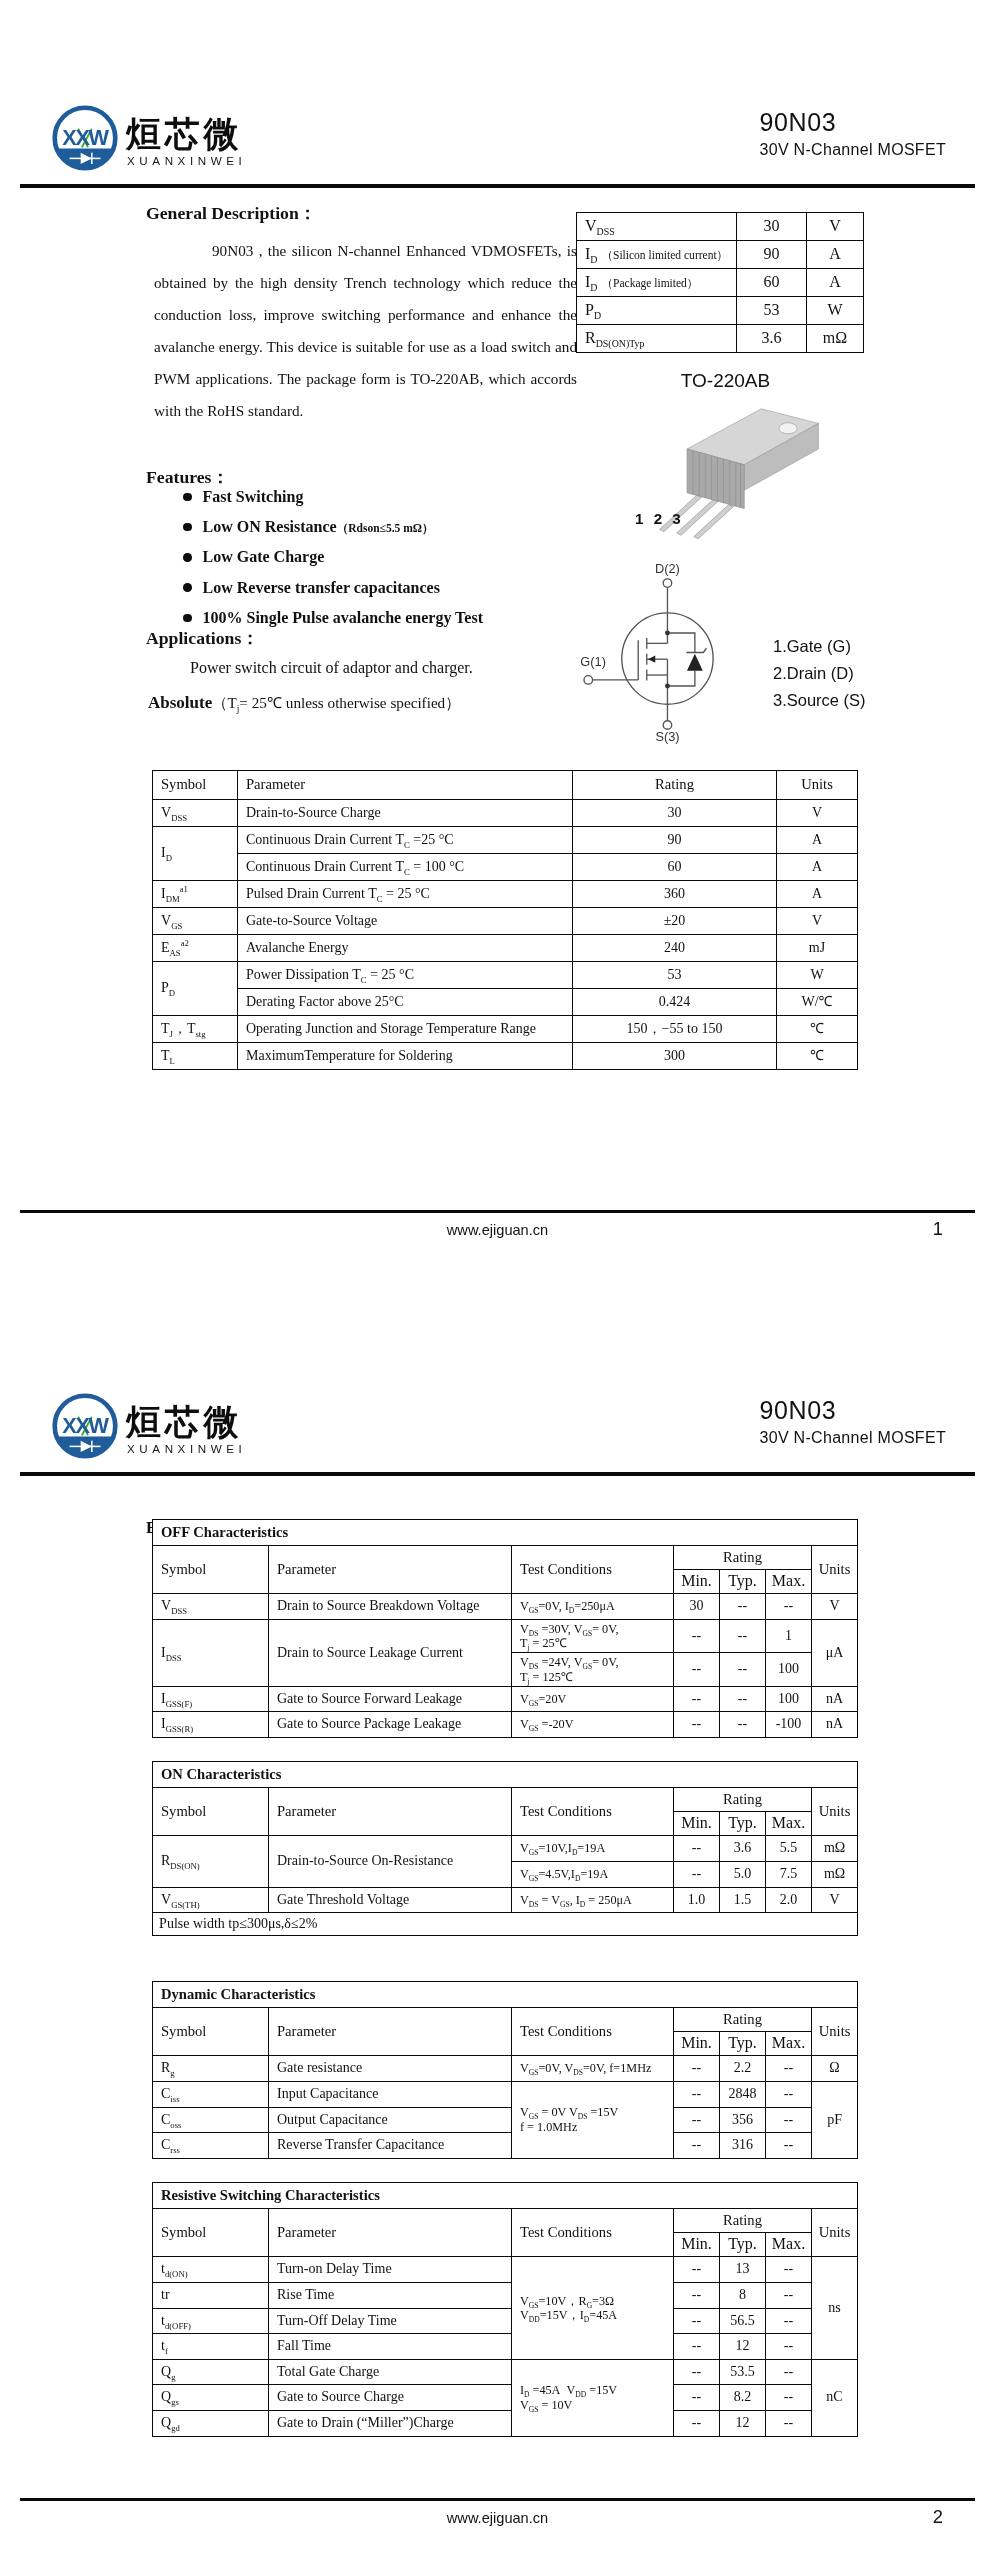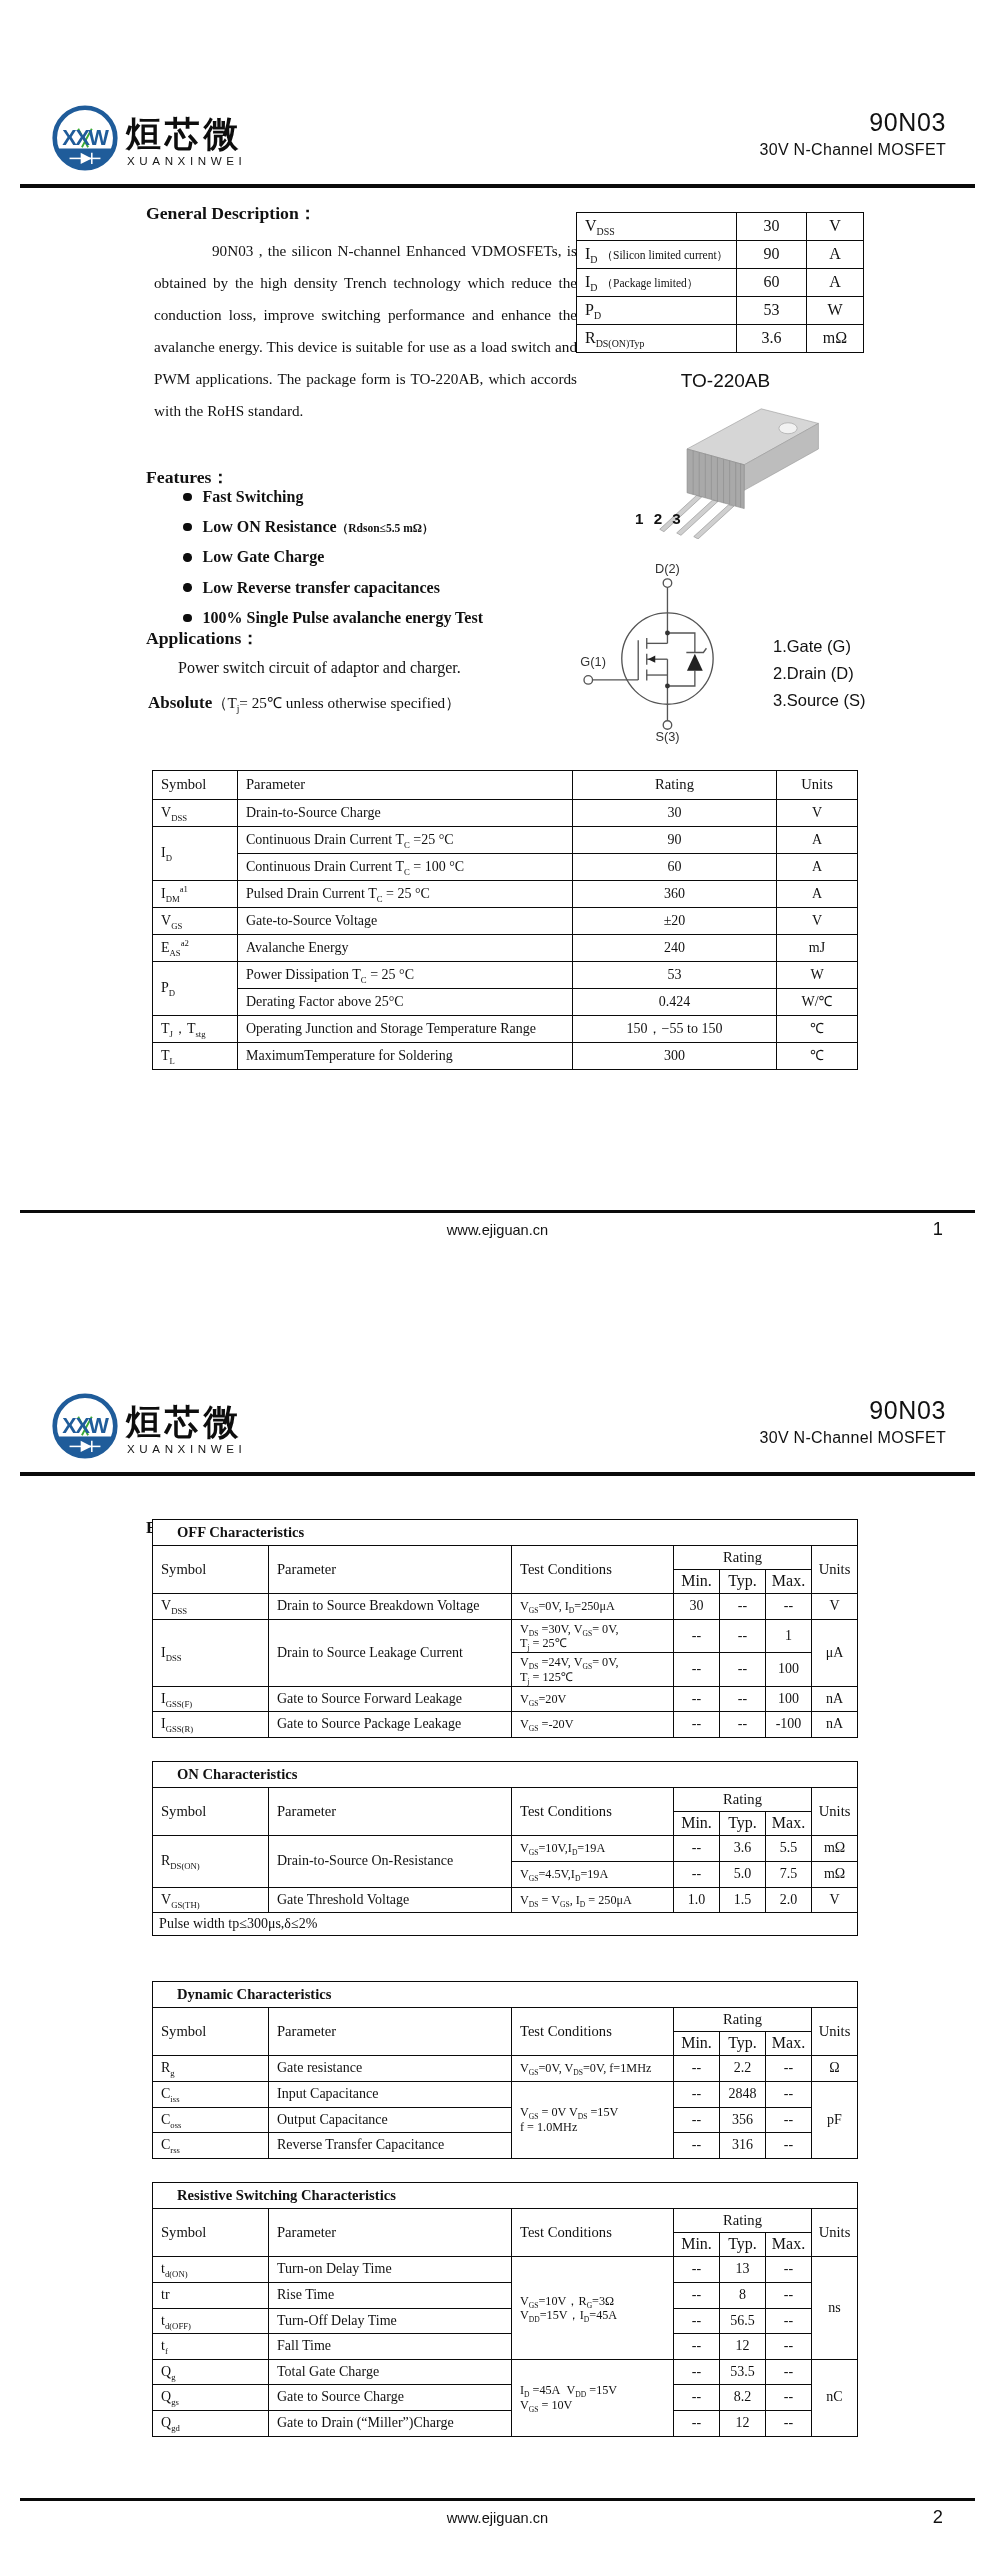--- a/index.html
+++ b/index.html
@@ -6,42 +6,42 @@
   body{width:995px;font-family:"Liberation Serif",serif;color:#111;}
   .page{position:relative;width:995px;height:1288px;background:#fff;overflow:hidden;}
   .abs{position:absolute;}
 
   
   .logo-svg{position:absolute;left:51px;top:104px;width:68px;height:68px;}
   .brand-cn{position:absolute;left:126px;top:111px;font-family:"Liberation Sans",sans-serif;
             font-size:35px;font-weight:bold;letter-spacing:3.7px;color:#0d0d0d;}
   .brand-en{position:absolute;left:127px;top:154px;font-family:"Liberation Sans",sans-serif;
             font-size:11.6px;letter-spacing:4.6px;color:#161616;}
-  .hdr-right{position:absolute;right:49px;top:109px;text-align:right;font-family:"Liberation Sans",sans-serif;}
+  .hdr-right{position:absolute;right:49px;top:109px;font-family:"Liberation Sans",sans-serif;}
   .hdr-part{font-size:25px;line-height:27px;letter-spacing:0.6px;}
   .hdr-sub{font-size:16px;margin-top:4.9px;letter-spacing:0.3px;}
   .hdr-rule{position:absolute;left:20px;right:20px;top:184px;height:3.7px;background:#0a0a0a;}
 
   
   .ftr-rule{position:absolute;left:20px;right:20px;top:1210px;height:3px;background:#0a0a0a;}
   .ftr-site{position:absolute;left:0;top:1222px;width:100%;text-align:center;
             font-family:"Liberation Sans",sans-serif;font-size:14.6px;}
   .ftr-page{position:absolute;right:52px;top:1218px;font-family:"Liberation Sans",sans-serif;font-size:18.3px;}
 
   
   .h-serif{font-weight:bold;font-size:17.7px;}
   .gd-title{left:146px;top:201px;}
   .gd-body{left:154px;top:235px;width:423px;font-size:15.2px;line-height:32px;
            text-align:justify;text-indent:58px;}
   .feat-title{left:146px;top:465px;}
   .feat-list{left:183px;top:488px;width:390px;}
   .feat-item{display:flex;align-items:center;margin-bottom:12.2px;font-weight:bold;font-size:16px;min-height:16.5px;}
   .feat-dot{width:8.5px;height:8.5px;border-radius:50%;background:#0d0d0d;margin-right:11px;flex:0 0 auto;}
   .app-title{left:146px;top:626px;}
-  .app-body{left:178px;top:659px;font-size:16px;}
+  .app-body{left:190px;top:659px;font-size:16px;}
   .abs-note{left:148px;top:692px;font-size:15.2px;}
   .abs-note b{font-size:17px;margin-top:32px;}
 
   .sec-title{left:146px;top:201px;font-size:14.6px;margin-top:28px;}
   .sec-title b{font-size:16.5px;}
 
   
   .kspec-mount{left:576px;top:212px;}
   .to220-label{left:622px;top:370px;width:207px;text-align:center;
                font-family:"Liberation Sans",sans-serif;font-size:19px;}
@@ -51,21 +51,21 @@
   .sym-svg{position:absolute;left:570px;top:561px;width:201px;height:183px;}
   .sym-legend{left:773px;top:633px;font-family:"Liberation Sans",sans-serif;
               font-size:16.5px;line-height:27px;}
 
   
   table.dtab{border-collapse:collapse;table-layout:fixed;background:#fff;
              border:1.8px solid #0a0a0a;}
   .dtab td{border:1.2px solid #0a0a0a;padding:1.8px 4.9px;text-align:center;vertical-align:middle;
            line-height:1.18;white-space:pre-line;box-sizing:border-box;overflow:hidden;}
   .dtab td.lft{text-align:left;padding-left:8px;}
-  .dtab tr.ttl td{text-align:left;font-weight:bold;font-size:14.6px;height:25.6px;padding-left:24px;}
+  .dtab tr.ttl td{text-align:left;font-weight:bold;font-size:14.6px;height:25.6px;padding-left:8px;}
   .dtab tr.h1 td{height:24.4px;font-size:14.6px;}
   .dtab tr.h2 td{height:24.4px;font-size:16px;}
   .dtab tr.data td{height:25.6px;font-size:14px;}
   .dtab tr.note td{text-align:left;font-size:14px;height:23px;padding-left:6.1px;}
   .t4 tr.h1 td{height:29px;}
   .t4 tr.data td{height:27px;}
   .t4 td.c0{font-size:16px;}
   .t7 td.c0{font-size:15.2px;}
   .t7 td.c1{font-size:13.4px;}
   .t7 tr.data td.c2{font-size:12.2px;}

